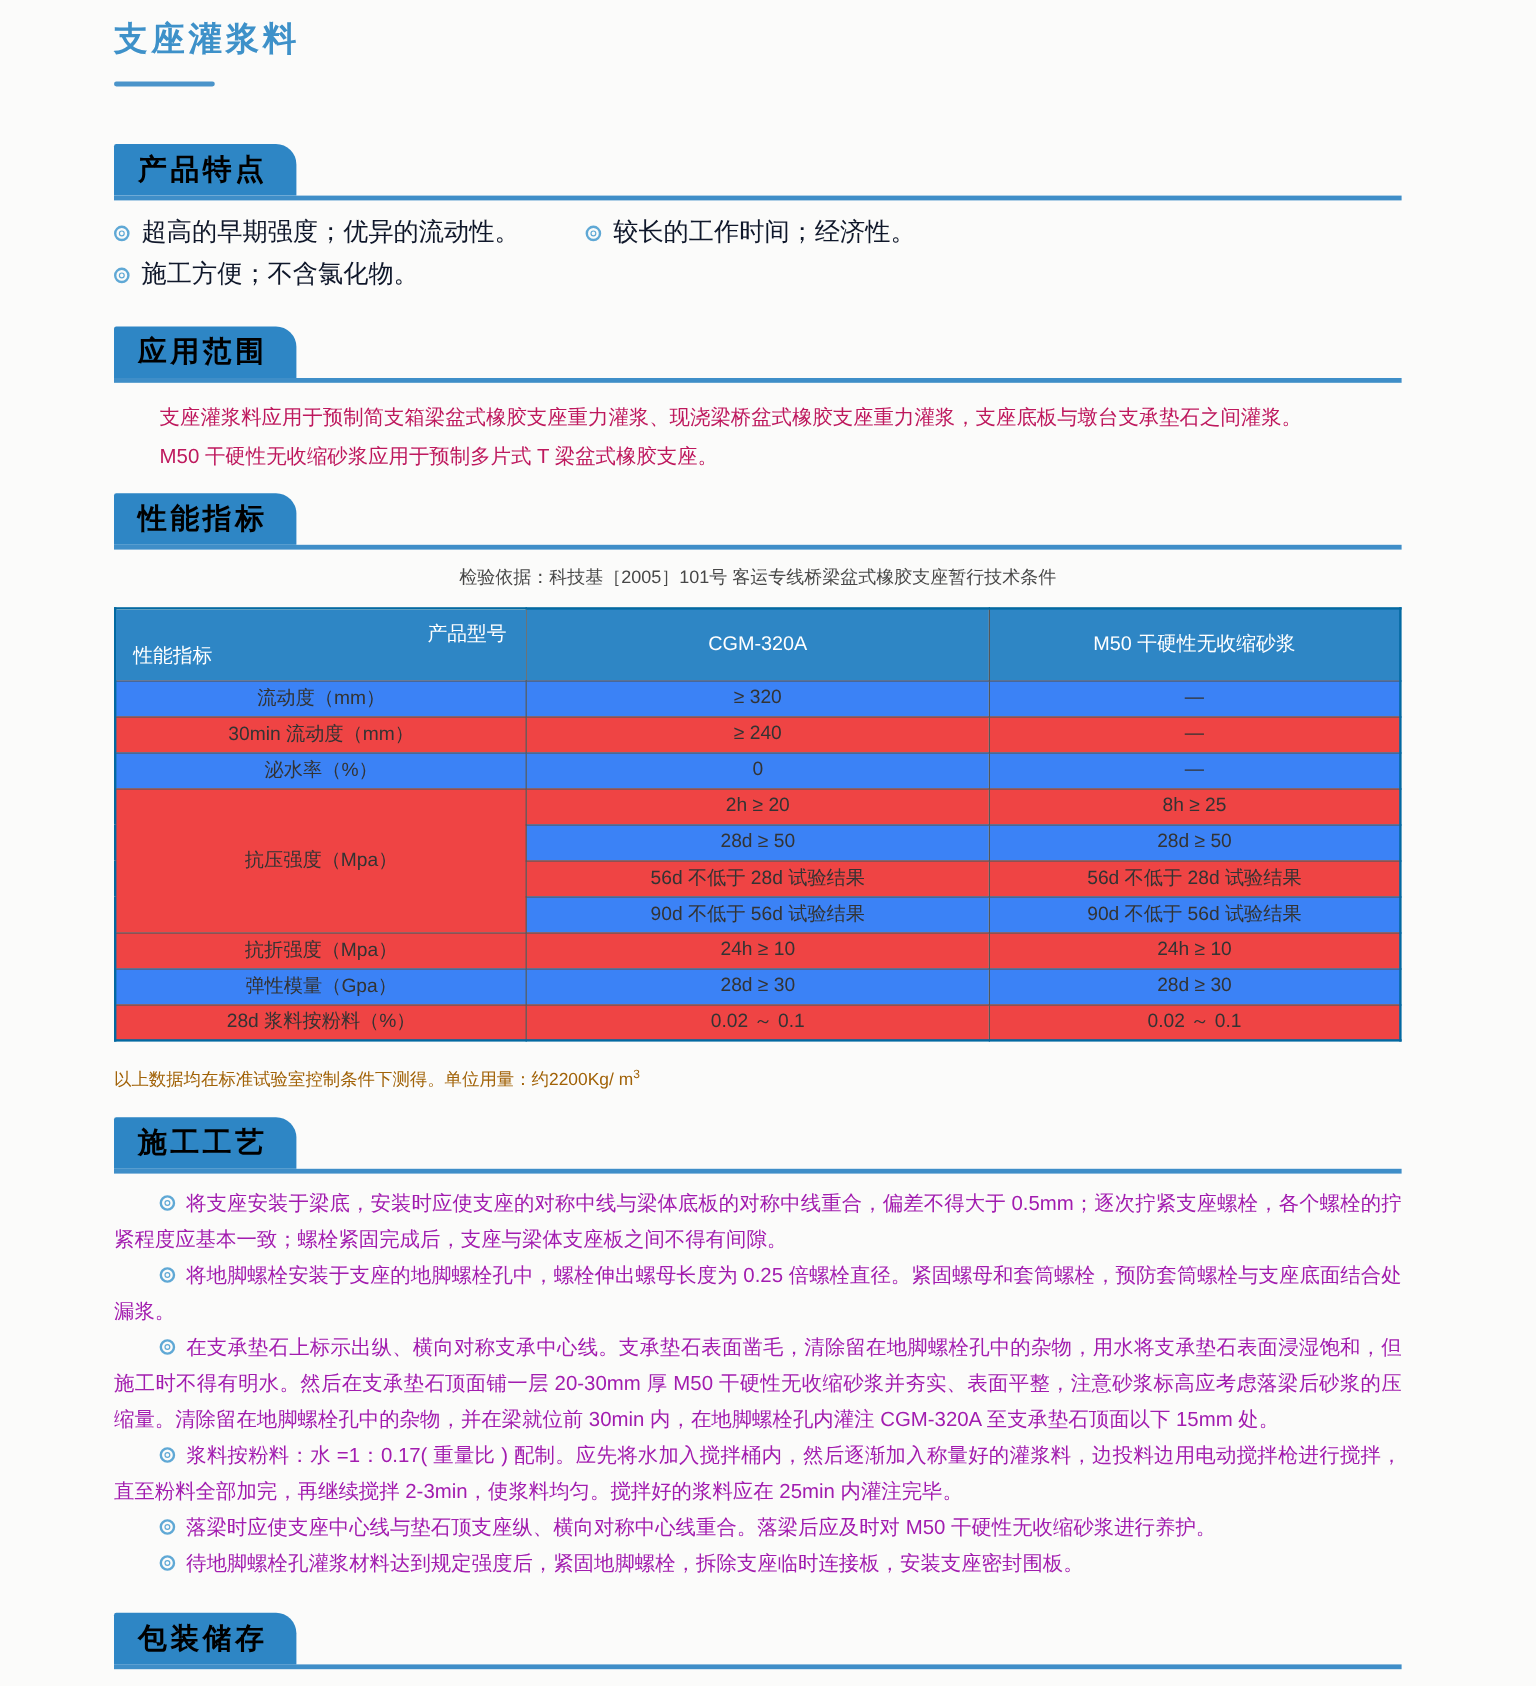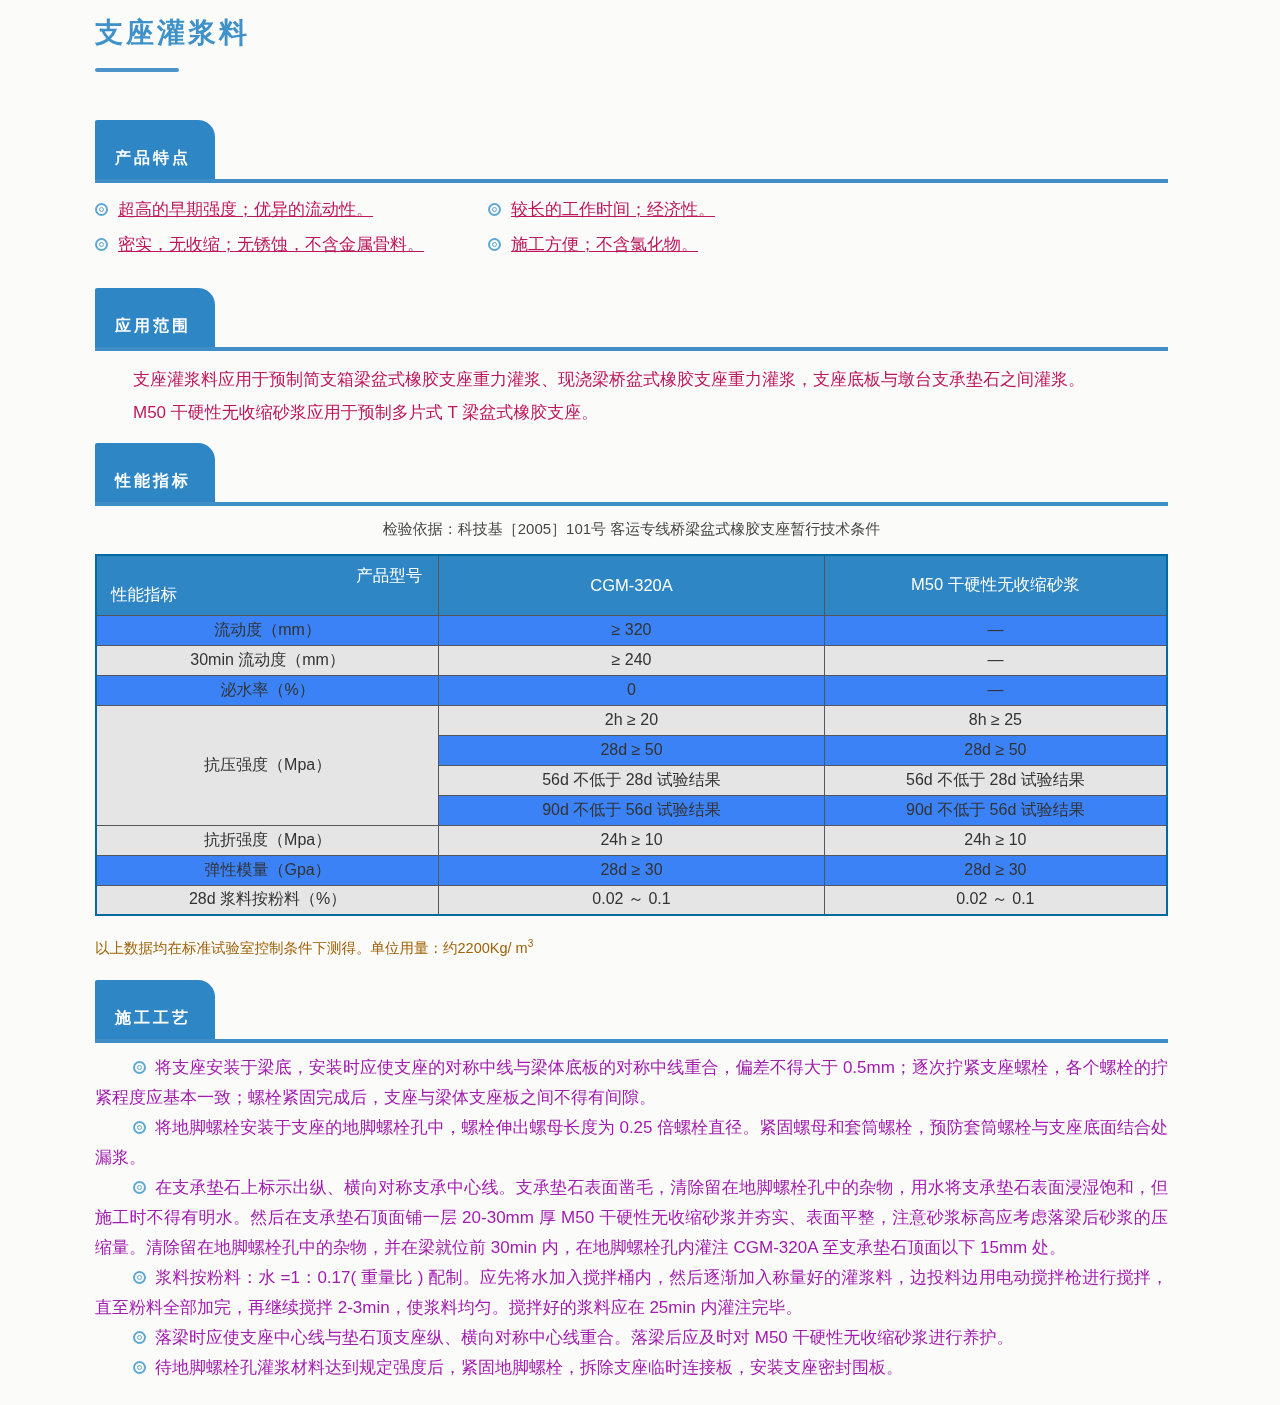--- a/index.html
+++ b/index.html
@@ -11,40 +11,40 @@
   }
   .content { margin-left:95px; width:1073px; padding-top:16px; }
 
   
   .page-title { font-size:28px; font-weight:bold; color:#3e91c9; letter-spacing:3px; margin:0; line-height:34px; }
   .title-rule { width:84px; height:4px; background:#4a94ca; margin-top:18px; border-radius:2px; }
 
   
   .sec-head { border-bottom:4px solid #3f8ec8; line-height:0; }
   .sec-tab {
-    display:inline-block; background:#2e86c5; color:#ffffff;
-    font-size:16px; font-weight:bold; letter-spacing:3px;
-    line-height:27px; padding:24px 24px 8px 20px;
+    display:inline-block; background:#2e86c5; color:#000000;
+    font-size:24px; font-weight:bold; letter-spacing:3px;
+    line-height:27px; padding:8px 24px 8px 20px;
     border-radius:2px 17px 0 0;
   }
 
   
   .ring {
     display:inline-block; width:13px; height:13px; box-sizing:border-box;
     border:2px solid #5fa8d5; border-radius:50%;
     position:relative; vertical-align:-1px; margin-right:10px; flex:none;
   }
   .ring::after {
     content:""; position:absolute; inset:2px;
     border:1.5px solid #5fa8d5; border-radius:50%;
   }
 
   
   .features { margin-top:14px; display:grid; grid-template-columns:393px 1fr; row-gap:9px; }
-  .feature-item { font-size:17px; line-height:26px; color:#be185d;text-decoration:underline; }
+  .feature-item { font-size:21px; line-height:26px; color:#0f172a; }
 
   
   .app-text { margin-top:12px; padding-left:38px; padding-right:6px; }
   .app-text p { margin:0; font-size:17px; line-height:33px; color:#be185d; }
 
   
   .basis { margin-top:14px; text-align:center; font-size:15px; color:#474747; }
   table.perf {
     margin-top:10px; width:100%; border-collapse:collapse;
     border:2px solid #0369a1; table-layout:fixed;
@@ -57,21 +57,21 @@
     font-size:16.5px; height:60px;
   }
   th.corner {
     position:relative; padding:0;
     background-image:linear-gradient(to bottom right,
       transparent calc(50% - 1px), #353a3e calc(50% - 1px),
       #353a3e calc(50% + 1px), transparent calc(50% + 1px));
   }
   th.corner .c-top { position:absolute; top:9px;  right:16px; font-size:16.5px; }
   th.corner .c-bot { position:absolute; bottom:9px; left:14px; font-size:16.5px; }
-  table.perf td { height:30px; font-size:16px; color:#333; background:#e5e5e5; padding:0 6px; }
+  table.perf td { height:30px; font-size:16px; color:#333; background:#ef4444; padding:0 6px; }
   table.perf tr.shade td { background:#3b82f6; }
   .footnote { margin-top:22px; font-size:14.5px; color:#a16207; }
   .footnote sup { font-size:10px; }
 
   
   .proc-wrap { margin-top:10px; }
   .proc {
     margin:0; font-size:17px; line-height:30px; color:#a21caf;
     text-indent:38px; text-align:justify;
   }
@@ -93,21 +93,20 @@
 
   <h1 class="page-title">支座灌浆料</h1>
   <div class="title-rule"></div>
 
   <div class="sec-head mt-feat">
     <span class="sec-tab">产品特点</span>
   </div>
   <div class="features">
     <div class="feature-item"><span class="ring"></span><span>超高的早期强度；优异的流动性。</span></div>
     <div class="feature-item"><span class="ring"></span><span>较长的工作时间；经济性。</span></div>
-    <div class="feature-item"><span class="ring"></span><span>密实，无收缩；无锈蚀，不含金属骨料。</span></div>
     <div class="feature-item"><span class="ring"></span><span>施工方便；不含氯化物。</span></div>
   </div>
 
   <div class="sec-head mt-app">
     <span class="sec-tab">应用范围</span>
   </div>
   <div class="app-text">
     <p>支座灌浆料应用于预制简支箱梁盆式橡胶支座重力灌浆、现浇梁桥盆式橡胶支座重力灌浆，支座底板与墩台支承垫石之间灌浆。</p>
     <p>M50 干硬性无收缩砂浆应用于预制多片式 T 梁盆式橡胶支座。</p>
   </div>

